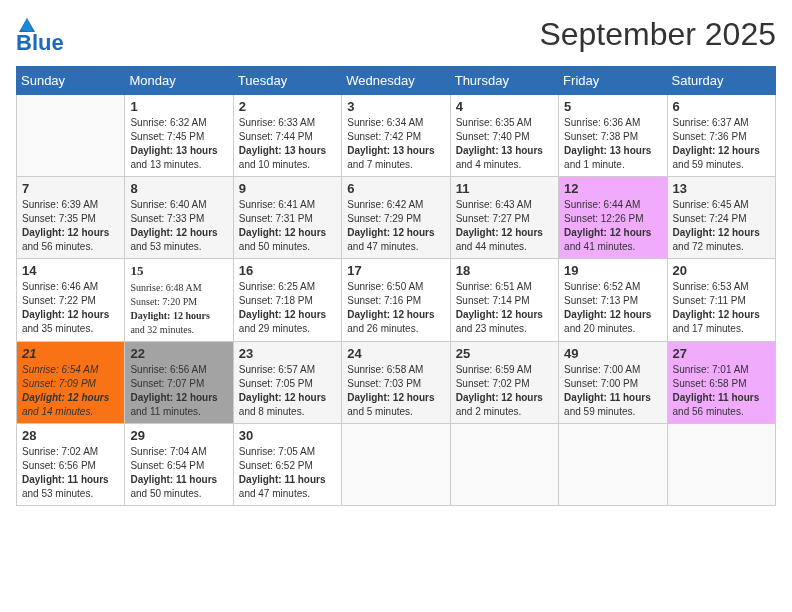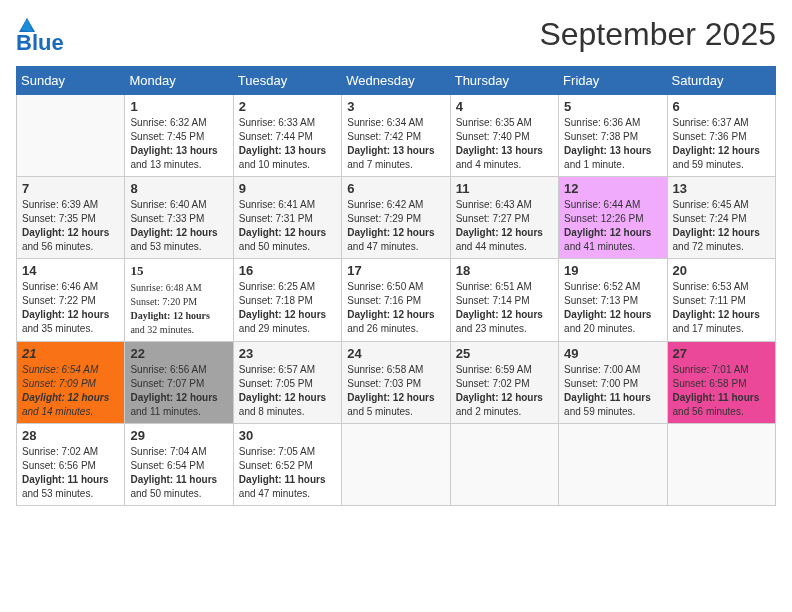--- a/index.html
+++ b/index.html
@@ -218,21 +218,21 @@
           <div class="cell-content"><span>Sunrise: 6:58 AM</span><br><span>Sunset: 7:03 PM</span><br><span style="font-weight: bold;">Daylight: 12 hours</span><br><span>and 5 minutes.</span></div>
         </td>
         <td style="background: rgb(245, 245, 245);">
           <span class="day-num">25</span>
           <div class="cell-content"><span>Sunrise: 6:59 AM</span><br><span>Sunset: 7:02 PM</span><br><span style="font-weight: bold;">Daylight: 12 hours</span><br><span>and 2 minutes.</span></div>
         </td>
         <td style="background: rgb(245, 245, 245);">
           <span class="day-num">49</span>
           <div class="cell-content"><span>Sunrise: 7:00 AM</span><br><span>Sunset: 7:00 PM</span><br><span style="font-weight: bold;">Daylight: 11 hours</span><br><span>and 59 minutes.</span></div>
         </td>
-        <td style="background: #ec4899; margin-top: 32px;">
+        <td style="background: #f0abfc; margin-top: 32px;">
           <span class="day-num">27</span>
           <div class="cell-content"><span>Sunrise: 7:01 AM</span><br><span>Sunset: 6:58 PM</span><br><span style="font-weight: bold;">Daylight: 11 hours</span><br><span>and 56 minutes.</span></div>
         </td>
       </tr>
       <tr>
         <td style="background: rgb(255, 255, 255);">
           <span class="day-num">28</span>
           <div class="cell-content"><span>Sunrise: 7:02 AM</span><br><span>Sunset: 6:56 PM</span><br><span style="font-weight: bold;">Daylight: 11 hours</span><br><span>and 53 minutes.</span></div>
         </td>
         <td style="background: rgb(255, 255, 255);">

